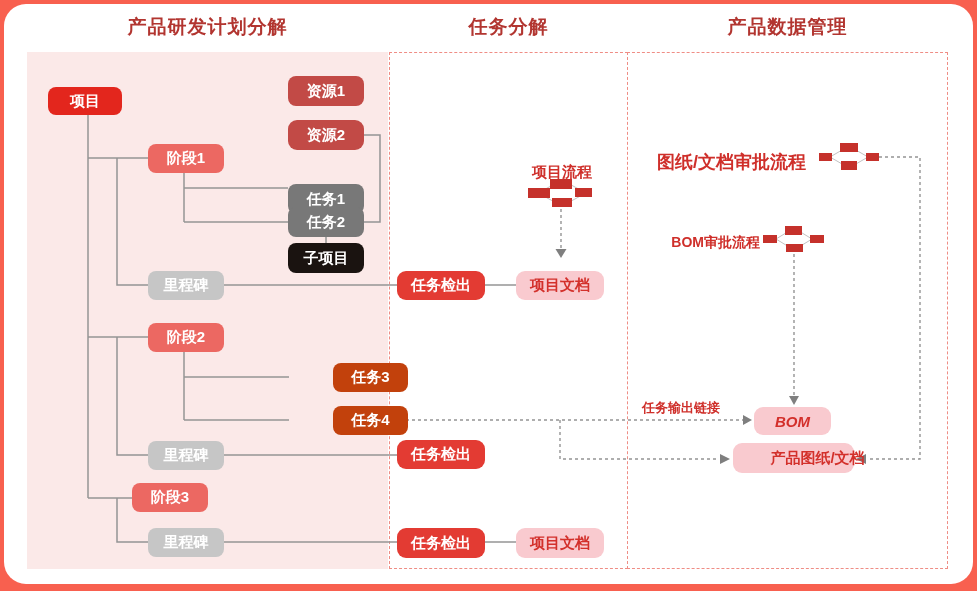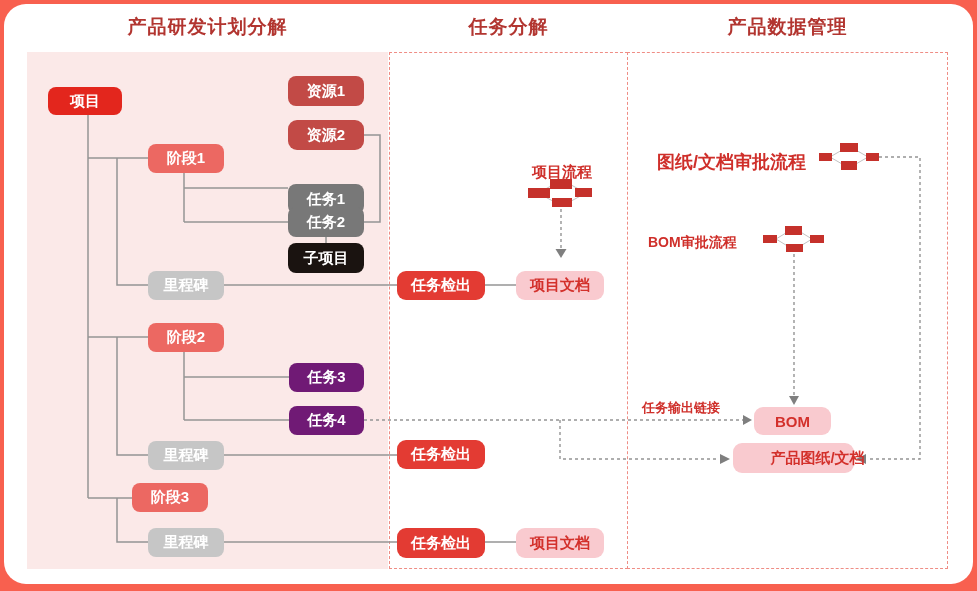--- a/index.html
+++ b/index.html
@@ -29,21 +29,21 @@
 
   .node {
     position:absolute; display:flex; align-items:center; justify-content:center;
     font-size:15px; font-weight:bold; color:#FFFFFF; border-radius:8px;
     white-space:nowrap;
   }
   .n-project   { background:#E3261D; }
   .n-resource  { background:#C24A46; }
   .n-stage     { background:#EC6862; }
   .n-task12    { background:#787878; }
-  .n-task34    { background:#701a75; }
+  .n-task34    { background:#c2410c;margin-left:44px; }
   .n-subproj   { background:#1A1310; }
   .n-milestone { background:#C6C6C6; }
   .n-checkout  { background:#E33B33; border-radius:9px; }
   .n-pinkdoc   { background:#F9CACF; color:#D3302B; border-radius:9px; }
 
   .flow-label {
     position:absolute; font-weight:bold; color:#CF2F2A; white-space:nowrap;
   }
 </style>
 </head>
@@ -144,16 +144,16 @@
 <div class="node n-milestone" style="left:148px;top:528px;width:76px;height:29px;">里程碑</div>
 
 <div class="flow-label" style="left:512px;top:163px;width:100px;text-align:center;font-size:15px;">项目流程</div>
 <div class="node n-checkout" style="left:397px;top:271px;width:88px;height:29px;">任务检出</div>
 <div class="node n-pinkdoc" style="left:516px;top:271px;width:88px;height:29px;">项目文档</div>
 <div class="node n-checkout" style="left:397px;top:440px;width:88px;height:29px;">任务检出</div>
 <div class="node n-checkout" style="left:397px;top:528px;width:88px;height:30px;">任务检出</div>
 <div class="node n-pinkdoc" style="left:516px;top:528px;width:88px;height:30px;">项目文档</div>
 
 <div class="flow-label" style="left:657px;top:150px;width:140px;text-align:left;font-size:18px;">图纸/文档审批流程</div>
-<div class="flow-label" style="left:648px;top:234px;width:112px;text-align:left;font-size:14px;">BOM审批流程</div>
+<div class="flow-label" style="left:648px;top:234px;width:112px;text-align:right;font-size:14px;">BOM审批流程</div>
 <div class="flow-label" style="left:642px;top:399px;width:95px;text-align:left;font-size:13px;">任务输出链接</div>
-<div class="node n-pinkdoc" style="left:754px;top:407px;width:77px;height:28px;font-size:15px;">BOM</div>
+<div class="node n-pinkdoc" style="left:754px;top:407px;width:77px;height:28px;font-size:15px;font-style:italic;">BOM</div>
 <div class="node n-pinkdoc" style="left:733px;top:443px;width:121px;height:30px;font-size:15px;padding-left:48px;">产品图纸/文档</div>
 
 </body></html>

